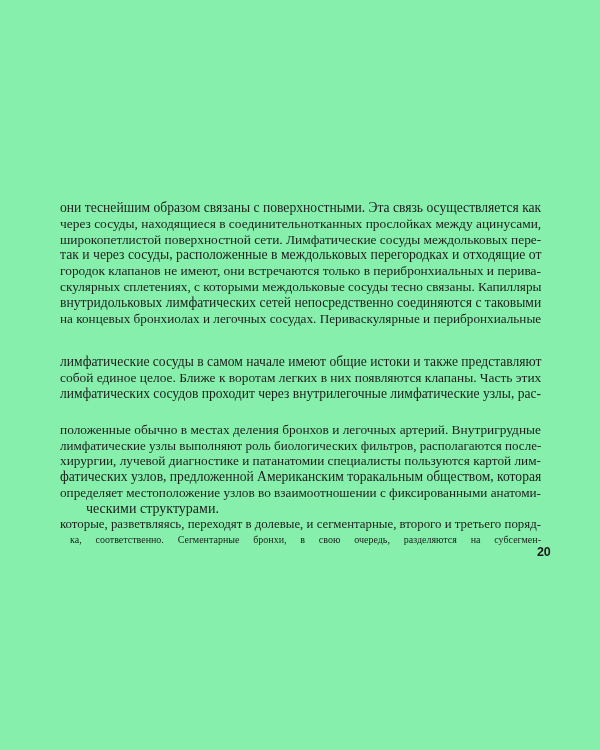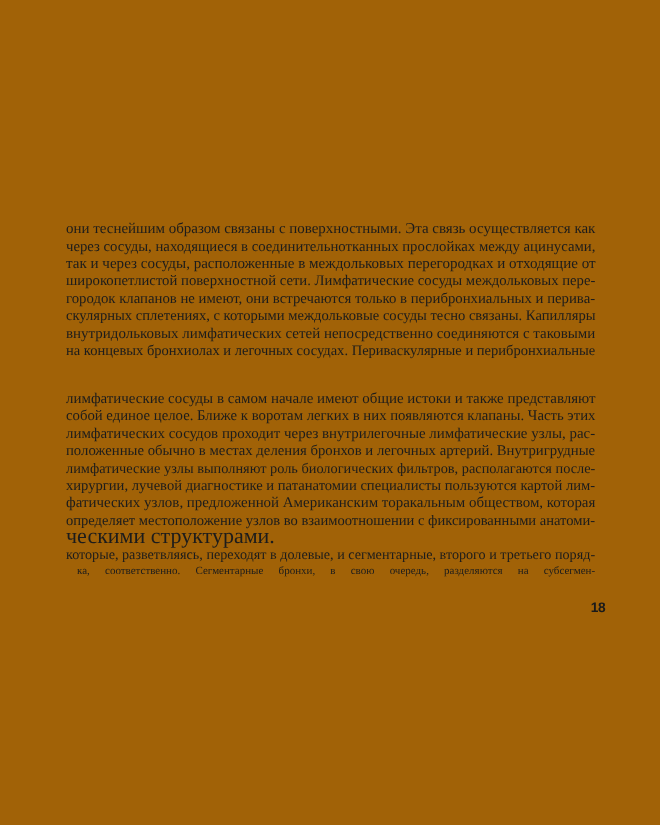--- a/index.html
+++ b/index.html
@@ -10,21 +10,21 @@
     body {
       width: 600px;
       height: 750px;
       position: relative;
       overflow: hidden;
     }
     .page {
       position: absolute;
       left: 0; top: 0;
       width: 600px; height: 750px;
-      background: #a16207;
+      background: #86efac;
     }
     .text-block {
       position: absolute;
       left: 60px;
       top: 200px;
       width: 481px;
       font-family: "Liberation Serif", "DejaVu Serif", serif;
       font-size: 14.2px;
       line-height: 15.8px;
       color: #1c1c1c;
@@ -54,35 +54,35 @@
     }
   </style>
 </head>
 <body>
 
 <div class="page">
   <div class="text-block">
     <div>
       <span class="line" style="white-space: nowrap; font-size: 13.6px;">они теснейшим образом связаны с поверхностными. Эта связь осуществляется как</span>
       <span class="line" style="white-space: nowrap; font-size: 13.41px;">через сосуды, находящиеся в соединительнотканных прослойках между ацинусами,</span>
+      <span class="line" style="white-space: nowrap; font-size: 13.38px;">широкопетлистой поверхностной сети. Лимфатические сосуды междольковых пере-</span>
       <span class="line" style="white-space: nowrap; font-size: 13.69px;">так и через сосуды, расположенные в междольковых перегородках и отходящие от</span>
-      <span class="line" style="white-space: nowrap; font-size: 13.38px;">широкопетлистой поверхностной сети. Лимфатические сосуды междольковых пере-</span>
       <span class="line" style="white-space: nowrap; font-size: 13.43px;">городок клапанов не имеют, они встречаются только в перибронхиальных и перива-</span>
       <span class="line" style="white-space: nowrap; font-size: 13.25px;">скулярных сплетениях, с которыми междольковые сосуды тесно связаны. Капилляры</span>
       <span class="line" style="white-space: nowrap; font-size: 13.61px;">внутридольковых лимфатических сетей непосредственно соединяются с таковыми</span>
       <span class="line" style="white-space: nowrap; font-size: 13.21px;">на концевых бронхиолах и легочных сосудах. Периваскулярные и перибронхиальные</span>
       <span class="line" style="white-space: nowrap; font-size: 13.58px; margin-top: 28px;">лимфатические сосуды в самом начале имеют общие истоки и также представляют</span>
       <span class="line" style="white-space: nowrap; font-size: 13.41px;">собой единое целое. Ближе к воротам легких в них появляются клапаны. Часть этих</span>
       <span class="line" style="white-space: nowrap; font-size: 13.56px; word-spacing: 0.01px; text-align-last: left; text-align: left;">лимфатических сосудов проходит через внутрилегочные лимфатические узлы, рас-</span>
-      <span class="line" style="white-space: nowrap; font-size: 13.39px; word-spacing: 0.02px; text-align-last: left; text-align: left;">положенные обычно в местах деления бронхов и легочных артерий. Внутригрудные</span>
+      <span class="line" style="white-space: nowrap; font-size: 13.39px; word-spacing: 0.02px; text-align-last: left; text-align: left; margin-top: 20px;">положенные обычно в местах деления бронхов и легочных артерий. Внутригрудные</span>
       <span class="line" style="white-space: nowrap; font-size: 13.04px;">лимфатические узлы выполняют роль биологических фильтров, располагаются после-</span>
       <span class="line" style="white-space: nowrap; font-size: 13.28px; word-spacing: 0.01px; text-align-last: left; text-align: left;">хирургии, лучевой диагностике и патанатомии специалисты пользуются картой лим-</span>
       <span class="line" style="white-space: nowrap; font-size: 13.58px;">фатических узлов, предложенной Американским торакальным обществом, которая</span>
       <span class="line" style="white-space: nowrap; font-size: 13.23px; word-spacing: 0.01px; text-align-last: left; text-align: right;">определяет местоположение узлов во взаимоотношении с фиксированными анатоми-</span>
-      <span class="line last" style="white-space: nowrap; font-size: 20px;">ческими структурами.</span>
+      <span class="line last" style="white-space: nowrap; font-size: 14px; margin-left: 26px;">ческими структурами.</span>
     </div>
     <div>
       <span class="line" style="white-space: nowrap; font-size: 12.87px;">которые, разветвляясь, переходят в долевые, и сегментарные, второго и третьего поряд-</span>
       <span class="line" style="white-space: nowrap; font-size: 10px; margin-left: 10px;">ка, соответственно. Сегментарные бронхи, в свою очередь, разделяются на субсегмен-</span>
     </div>
   </div>
-  <div class="page-number">18</div>
+  <div class="page-number">20</div>
 </div>
 
 </body></html>

